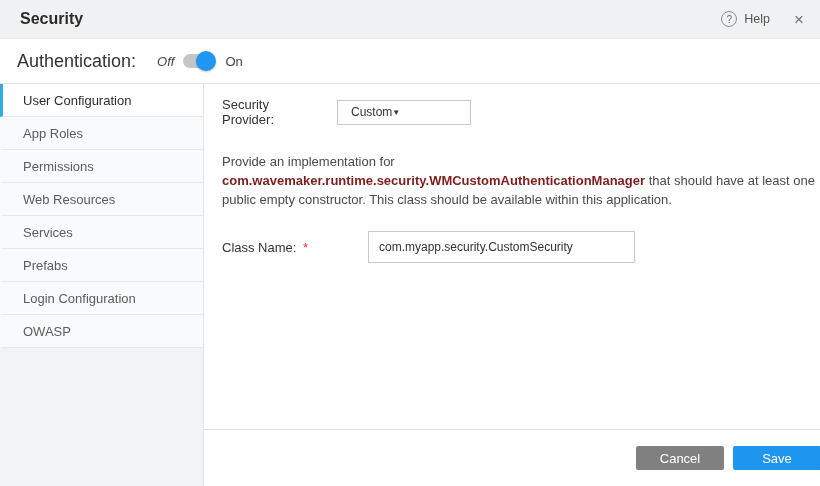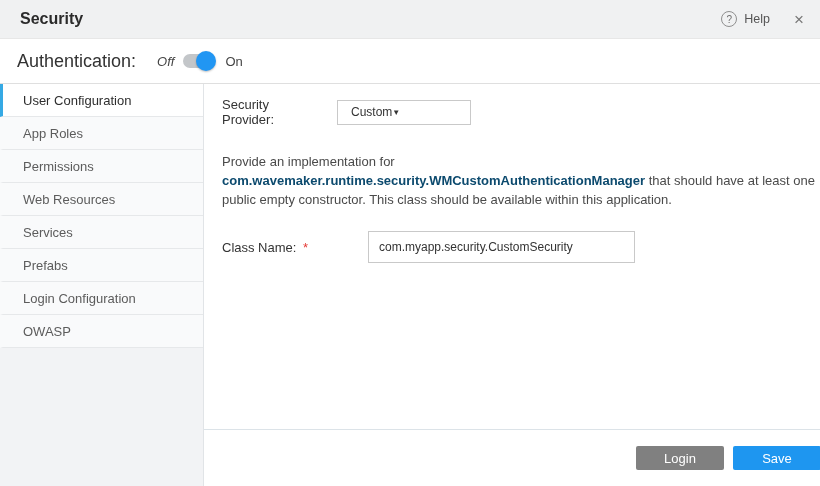--- a/index.html
+++ b/index.html
@@ -43,21 +43,21 @@
 
   .provider-row { display:flex; align-items:center; }
   .field-label { font-size:13px; color:#333; }
   .provider-row .field-label { width:94px; }
   .select-box { width:134px; height:25px; border:1px solid #c9c9c9; background:#fff;
                 display:flex; align-items:center; 
                 padding:0 9px 0 13px; font-size:12px; color:#333; cursor:pointer;margin-left:21px; }
   .dropdown-arrow { font-size:8px; color:#333; }
 
   .description { margin-top:25px; font-size:13px; color:#4a4a4a; line-height:19px; width:596px; }
-  .description b { color:#0c4a6e; }
+  .description b { color:#7f1d1d; }
 
   .classname-row { margin-top:22px; display:flex; align-items:center; }
   .classname-row .label-wrap { width:146px; font-size:13px; color:#333; }
   .required-marker { color:#e53935; margin-left:3px; }
   .input-field { width:267px; height:25px; border:1px solid #c9c9c9; padding:15px 10px;
                  font-size:12px; color:#333; font-family:"Liberation Sans", sans-serif; outline:none; }
 
   .footer { height:57px; border-top:1px solid #dce3e8; display:flex; align-items:center;
             justify-content:flex-end; padding-right:15px; gap:9px; }
   .btn { height:24px; min-width:88px; font-size:13px; color:#fff; border:none;
@@ -139,19 +139,19 @@
           <span class="label-wrap">
             <span>Class Name:</span>
             <span class="required-marker">*</span>
           </span>
           <input class="input-field" type="text" value="com.myapp.security.CustomSecurity" style="">
         </div>
 
       </div>
 
       <div class="footer">
-        <button class="btn btn-cancel">Login</button>
+        <button class="btn btn-cancel">Cancel</button>
         <button class="btn btn-save">Save</button>
       </div>
     </div>
 
   </div>
 </div>
 
 </body></html>

